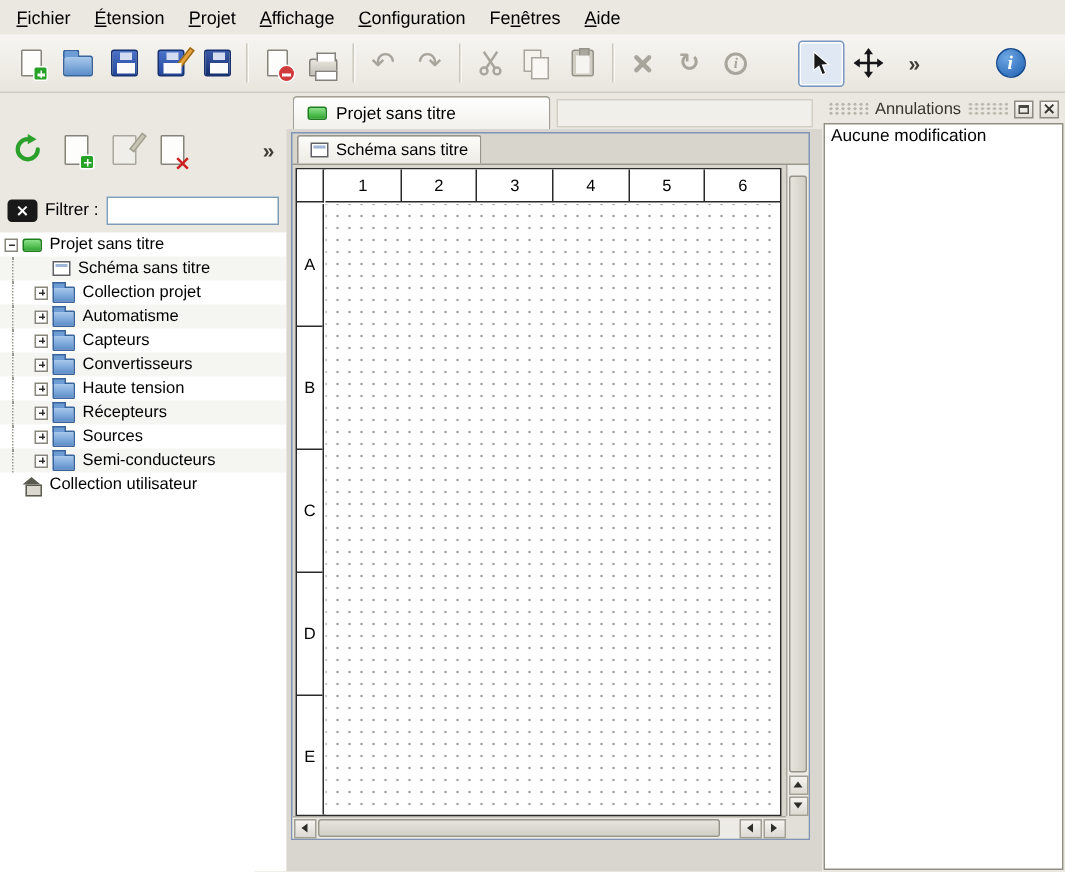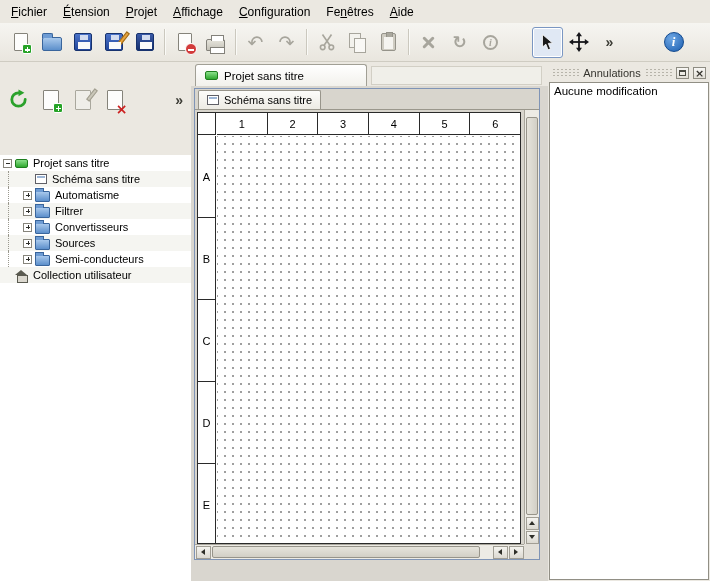--- a/index.html
+++ b/index.html
@@ -330,50 +330,73 @@
       <span class="ic page gray" style="width:16px;height:20px">
           <span class="pencil-over gray"></span>
         </span>
     </div>
     <div class="ptbtn">
       <span class="ic page" style="width:16px;height:20px"><span class="badge-x"></span></span>
     </div>
     <span class="chev pchev"></span>
   </div>
 
+  <div class="filter-row">
+    <span class="clear-btn"></span>
+    <span class="filter-label">Filtrer :</span>
+    <input class="filter-input" value="" style="">
+  </div>
 
   <div class="tree">
     <div class="trow lvl0">
       <span class="exp"></span>
       <span class="ticon project-icon"></span>
       <span class="tlabel">Projet sans titre</span>
     </div>
     <div class="trow">
       <span class="guide"></span>
       <span class="exp hide"></span>
       <span class="ticon schema-icon"></span>
       <span class="tlabel">Schéma sans titre</span>
     </div>
     <div class="trow">
       <span class="guide"></span>
       <span class="exp plus"></span>
       <span class="ticon folder-icon"></span>
+      <span class="tlabel">Collection projet</span>
+    </div>
+    <div class="trow">
+      <span class="guide"></span>
+      <span class="exp plus"></span>
+      <span class="ticon folder-icon"></span>
       <span class="tlabel">Automatisme</span>
     </div>
     <div class="trow">
       <span class="guide"></span>
       <span class="exp plus"></span>
       <span class="ticon folder-icon"></span>
-      <span class="tlabel">Filtrer</span>
+      <span class="tlabel">Capteurs</span>
     </div>
     <div class="trow">
       <span class="guide"></span>
       <span class="exp plus"></span>
       <span class="ticon folder-icon"></span>
       <span class="tlabel">Convertisseurs</span>
+    </div>
+    <div class="trow">
+      <span class="guide"></span>
+      <span class="exp plus"></span>
+      <span class="ticon folder-icon"></span>
+      <span class="tlabel">Haute tension</span>
+    </div>
+    <div class="trow">
+      <span class="guide"></span>
+      <span class="exp plus"></span>
+      <span class="ticon folder-icon"></span>
+      <span class="tlabel">Récepteurs</span>
     </div>
     <div class="trow">
       <span class="guide"></span>
       <span class="exp plus"></span>
       <span class="ticon folder-icon"></span>
       <span class="tlabel">Sources</span>
     </div>
     <div class="trow">
       <span class="guide"></span>
       <span class="exp plus"></span>

